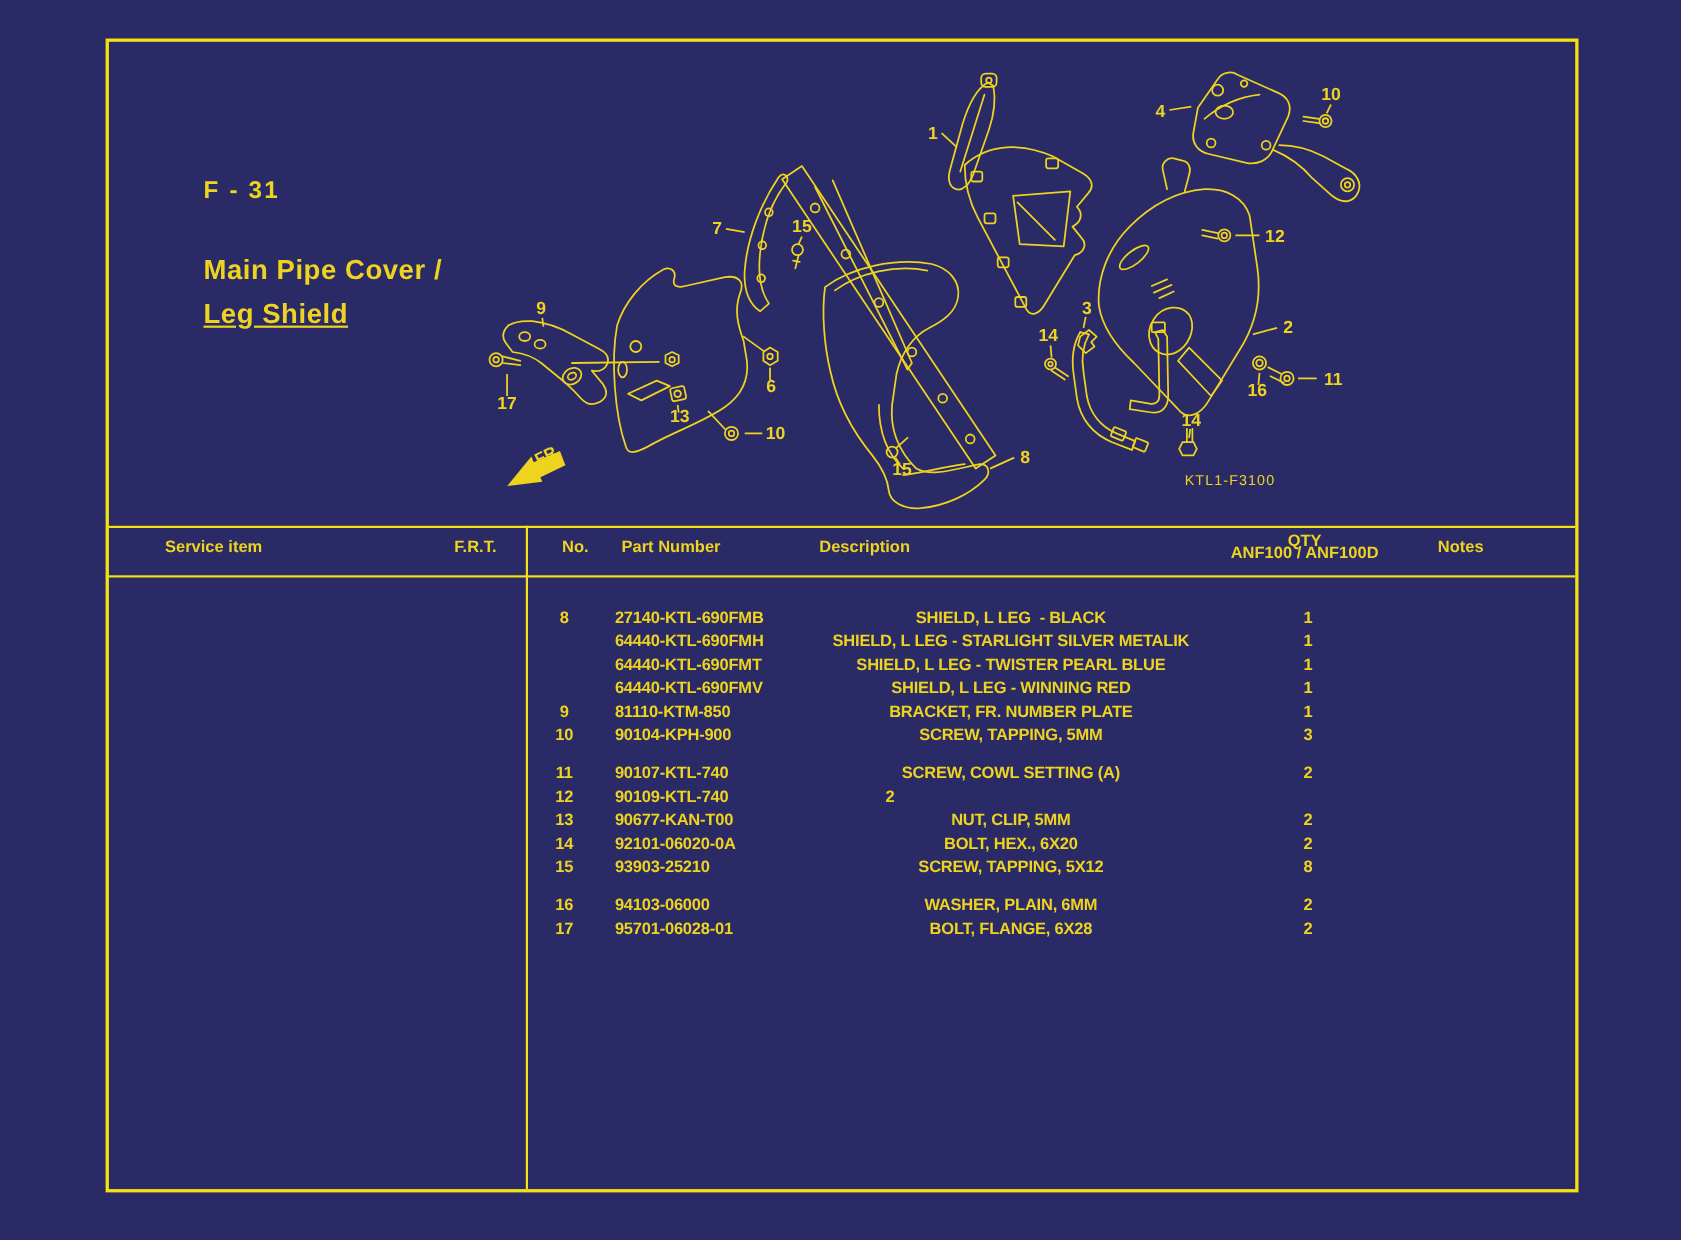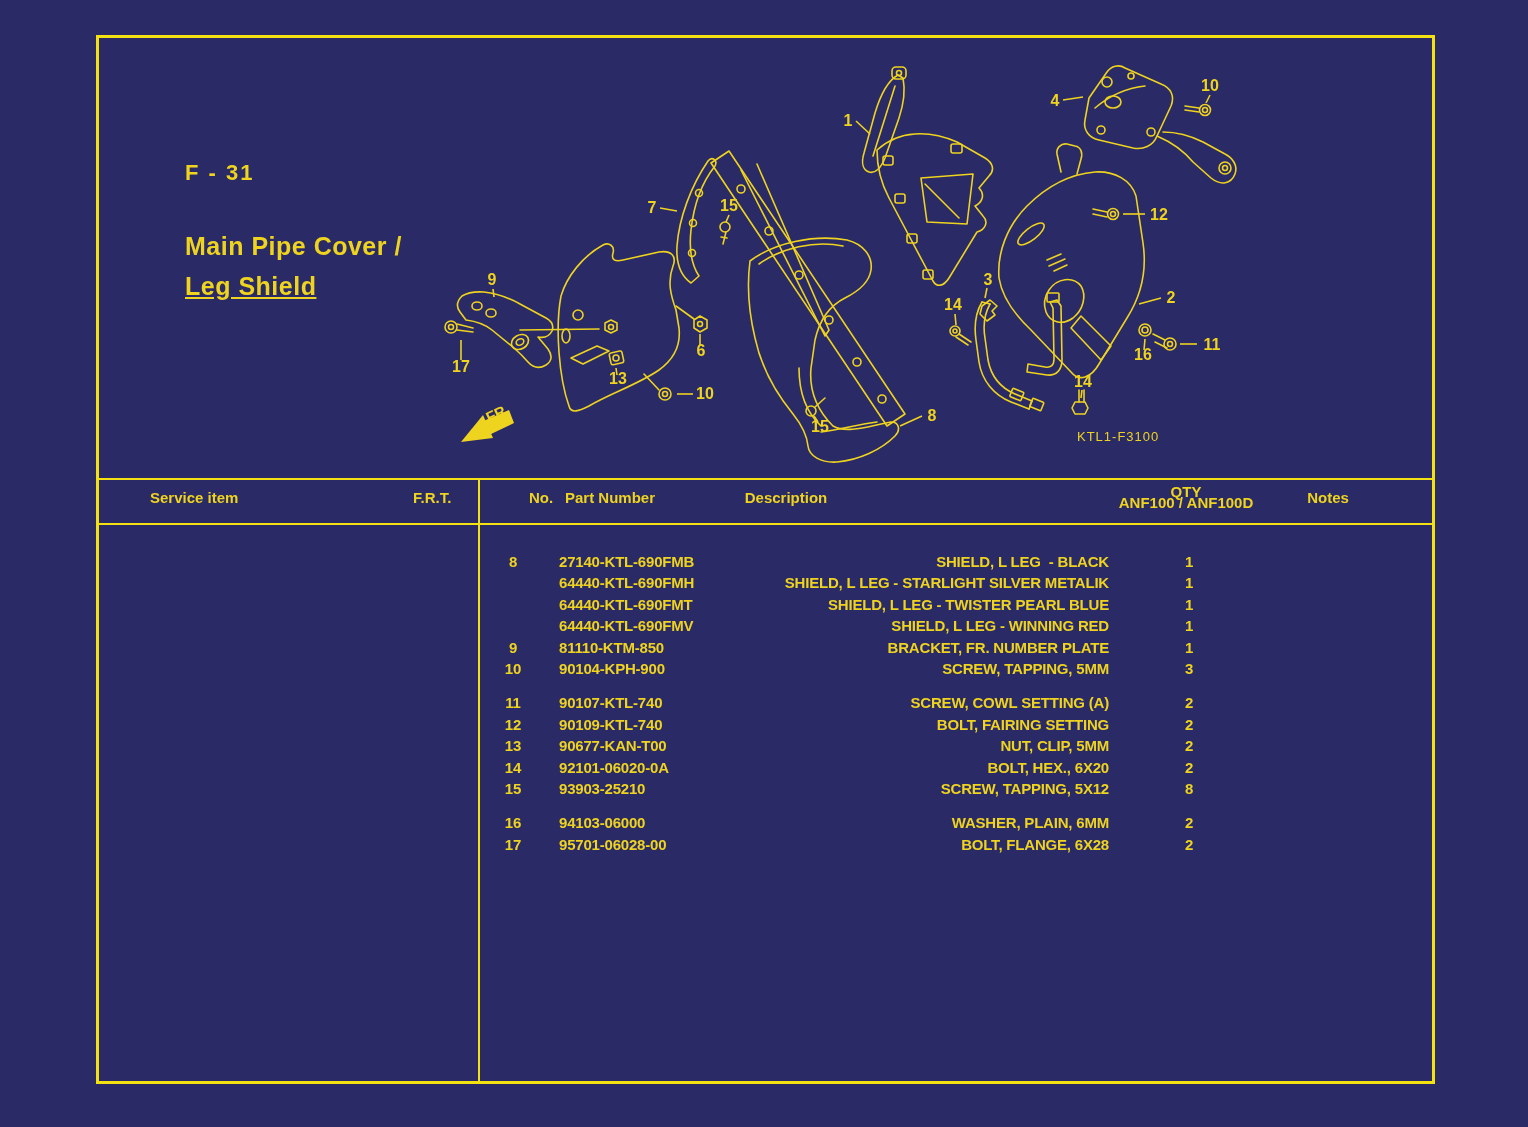--- a/index.html
+++ b/index.html
@@ -41,21 +41,21 @@
   .rows{
     position:absolute;left:380px;top:513px;width:955px;
     font-size:15px;font-weight:bold;letter-spacing:-0.2px;
   }
   .trow{display:flex;height:21.4px;line-height:21.4px;align-items:center;}
   .trow.gap{margin-top:13px;}
   .cell{white-space:pre;overflow:visible;}
   .c-no{width:68px;text-align:center;flex:none;}
   .c-sp{width:12px;flex:none;}
   .c-part{width:170px;text-align:left;flex:none;}
-  .c-desc{width:380px;text-align:right;flex:none;}
+  .c-desc{width:380px;text-align:center;flex:none;}
   .c-qty{width:160px;text-align:center;flex:none;}
   .c-notes{width:130px;text-align:center;flex:none;}
   .callout{font-size:16px;font-weight:bold;fill:var(--ink);}
   .smalltext{font-size:13px;fill:var(--ink);letter-spacing:1px;}
   .frtext{font-size:15px;font-weight:bold;fill:var(--ink);}
 </style>
 </head>
 <body>
 
 <div class="frame">
@@ -285,21 +285,21 @@
       </g>
   </svg>
 
   <div class="hline h1"></div>
   <div class="hline h2"></div>
   <div class="vline"></div>
 
   <span class="hdr" style="left:51px;top:451px;">Service item</span>
   <span class="hdr" style="left:314px;top:451px;">F.R.T.</span>
 
-  <span class="hdr c" style="left:424px;top:451px;margin-left:18px;">No.</span>
+  <span class="hdr c" style="left:424px;top:451px;">No.</span>
   <span class="hdr c" style="left:511px;top:451px;">Part Number</span>
   <span class="hdr c" style="left:687px;top:451px;text-align:right;">Description</span>
   <span class="hdr c" style="left:1087px;top:445px;">QTY</span>
   <span class="hdr c" style="left:1087px;top:456px;">ANF100 / ANF100D</span>
   <span class="hdr c" style="left:1229px;top:451px;">Notes</span>
 
   <div class="rows" id="rows">
       <div class="trow">
         <span class="cell c-no">8</span>
         <span class="cell c-sp"></span>
@@ -353,21 +353,20 @@
         <span class="cell c-sp"></span>
         <span class="cell c-part">90107-KTL-740</span>
         <span class="cell c-desc">SCREW, COWL SETTING (A)</span>
         <span class="cell c-qty">2</span>
         <span class="cell c-notes"></span>
       </div>
       <div class="trow">
         <span class="cell c-no">12</span>
         <span class="cell c-sp"></span>
         <span class="cell c-part">90109-KTL-740</span>
-        <span class="cell c-desc">BOLT, FAIRING SETTING</span>
         <span class="cell c-qty">2</span>
         <span class="cell c-notes"></span>
       </div>
       <div class="trow">
         <span class="cell c-no">13</span>
         <span class="cell c-sp"></span>
         <span class="cell c-part">90677-KAN-T00</span>
         <span class="cell c-desc">NUT, CLIP, 5MM</span>
         <span class="cell c-qty">2</span>
         <span class="cell c-notes"></span>
@@ -392,19 +391,19 @@
         <span class="cell c-no">16</span>
         <span class="cell c-sp"></span>
         <span class="cell c-part">94103-06000</span>
         <span class="cell c-desc">WASHER, PLAIN, 6MM</span>
         <span class="cell c-qty">2</span>
         <span class="cell c-notes"></span>
       </div>
       <div class="trow">
         <span class="cell c-no">17</span>
         <span class="cell c-sp"></span>
-        <span class="cell c-part">95701-06028-00</span>
+        <span class="cell c-part">95701-06028-01</span>
         <span class="cell c-desc">BOLT, FLANGE, 6X28</span>
         <span class="cell c-qty">2</span>
         <span class="cell c-notes"></span>
       </div>
     </div>
 </div>
 
 </body></html>

